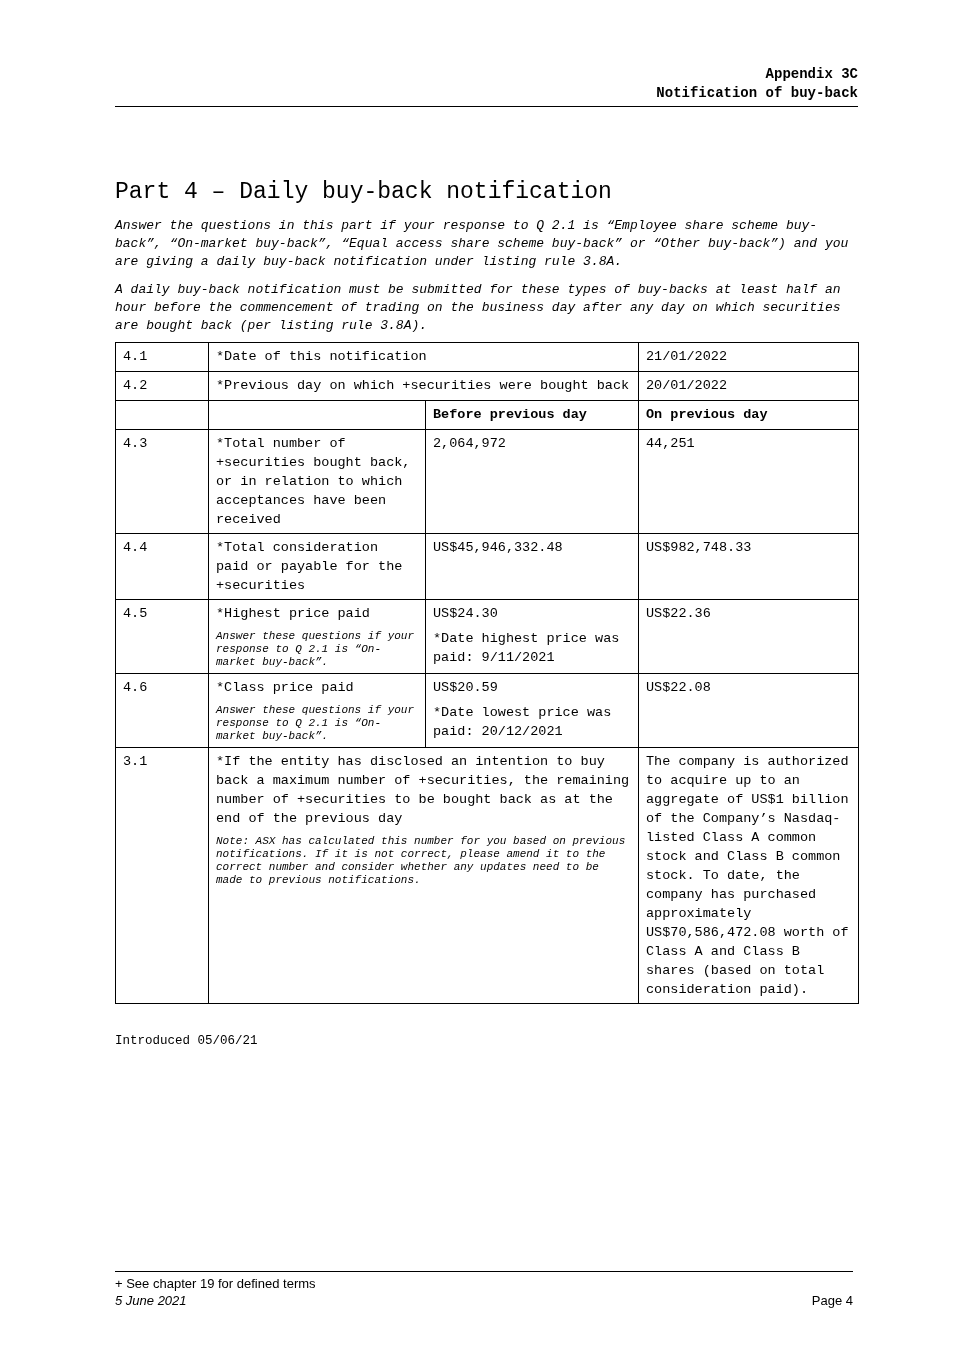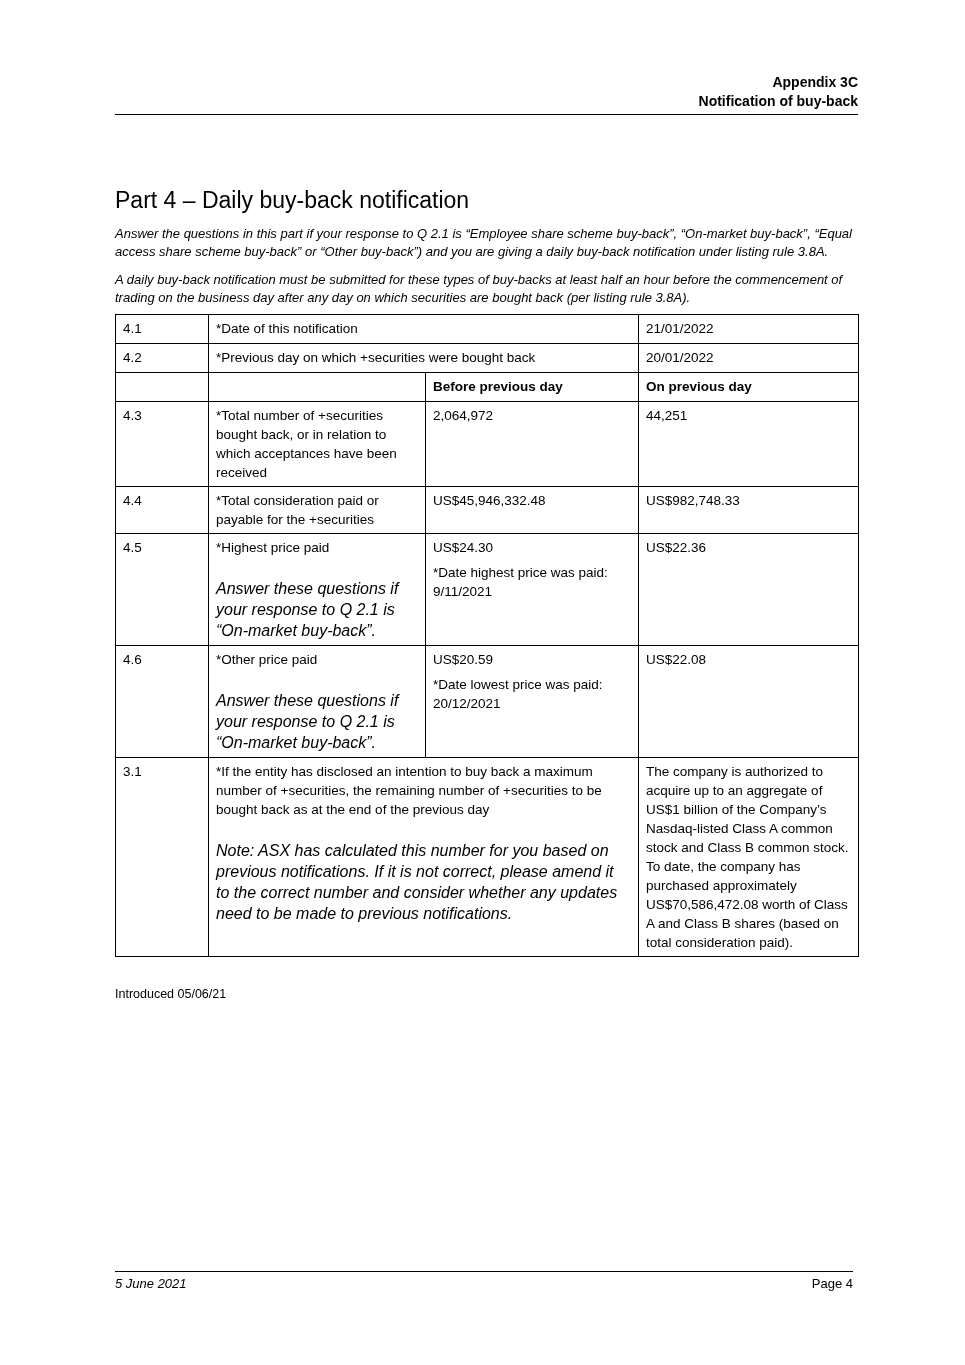--- a/index.html
+++ b/index.html
@@ -10,22 +10,23 @@
     height: 1365px;
     background: #ffffff;
     font-family: "Liberation Sans", sans-serif;
     color: #000000;
     margin: 0 auto;
     overflow: hidden;
   }
   .content {
     position: absolute;
     left: 115px;
-    top: 16px;
+    top: 8px;
     width: 743px;
+    font-family: Liberation Mono, monospace;
   }
   .doc-header {
     padding-top: 57px;
     padding-bottom: 3px;
     text-align: right;
     font-weight: bold;
     font-size: 14px;
     line-height: 19px;
     border-bottom: 1px solid #000;
   }
@@ -52,24 +53,24 @@
     border: 1px solid #000;
     vertical-align: top;
     padding: 4px 8px 4px 7px;
     font-size: 13.5px;
     line-height: 19px;
   }
   td.num-cell { }
   tr.short-row { height: 29px; }
   td.col-head { font-weight: bold; }
   .cell-note {
-    margin-top: 21px;
+    margin-top: 7px;
     font-style: italic;
-    font-size: 16px;
-    line-height: 21px;
+    font-size: 11px;
+    line-height: 13px;
   }
   .cell-subline { margin-top: 6px; }
   .introduced {
     margin-top: 29px;
     font-size: 12.5px;
     line-height: 16px;
   }
   .doc-footer {
     position: absolute;
     left: 115px;
@@ -147,21 +148,21 @@
           </td>
           <td>
             <div>US$24.30</div>
             <div class="cell-subline">*Date highest price was paid: 9/11/2021</div>
           </td>
           <td>US$22.36</td>
         </tr>
         <tr>
           <td class="num-cell">4.6</td>
           <td>
-            <div>*Other price paid</div>
+            <div>*Class price paid</div>
             <div class="cell-note">Answer these questions if your response to Q 2.1 is “On-market buy-back”.</div>
           </td>
           <td>
             <div>US$20.59</div>
             <div class="cell-subline">*Date lowest price was paid: 20/12/2021</div>
           </td>
           <td>US$22.08</td>
         </tr>
         <tr>
           <td class="num-cell">3.1</td>
@@ -172,18 +173,19 @@
           <td>The company is authorized to acquire up to an aggregate of US$1 billion of the Company’s Nasdaq-listed Class A common stock and Class B common stock. To date, the company has purchased approximately US$70,586,472.08 worth of Class A and Class B shares (based on total consideration paid).</td>
         </tr>
       </tbody>
     </table>
 
     <div class="introduced">Introduced 05/06/21</div>
 
   </div>
 
   <div class="doc-footer">
+    <div>+ See chapter 19 for defined terms</div>
     <div class="footer-row2">
       <span class="footer-date">5 June 2021</span>
       <span>Page 4</span>
     </div>
   </div>
 </div>
 
 </body></html>

